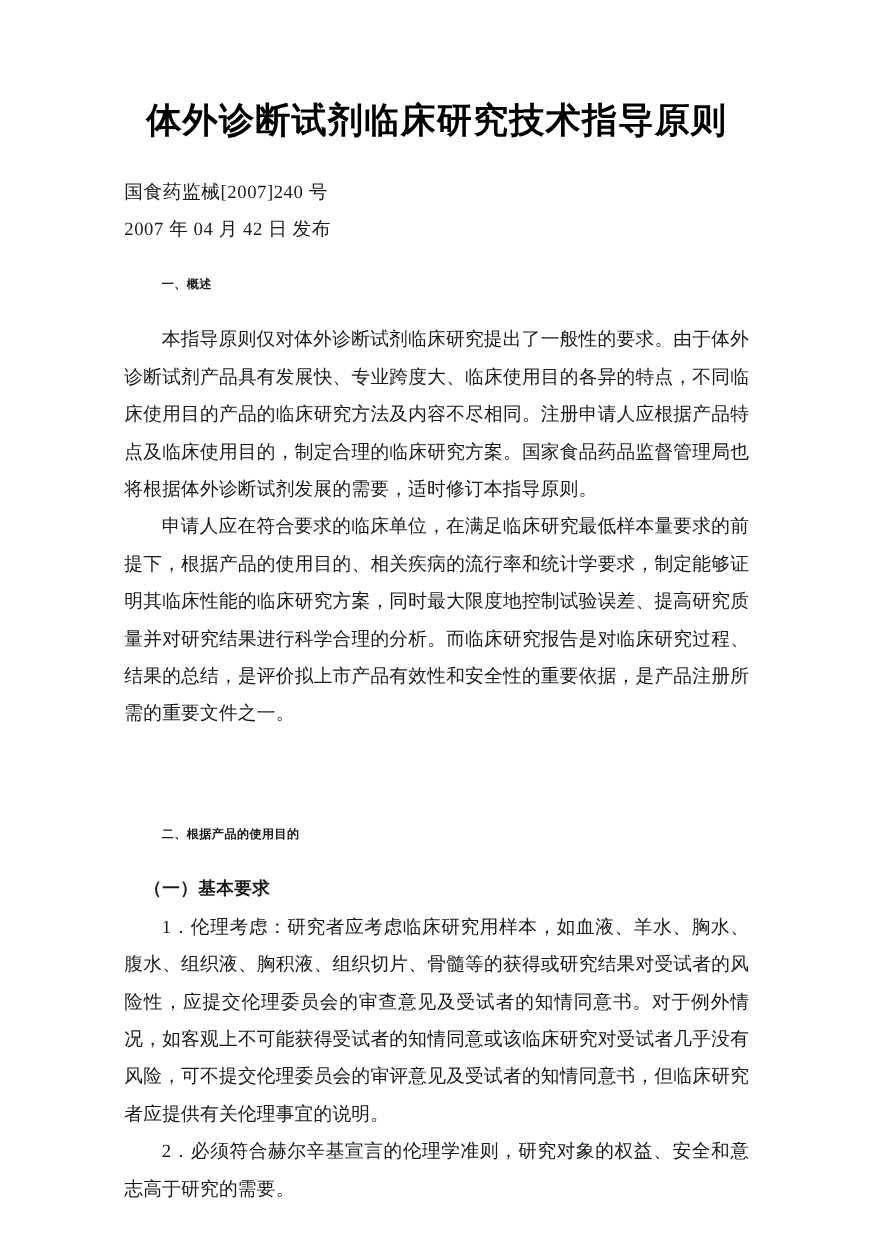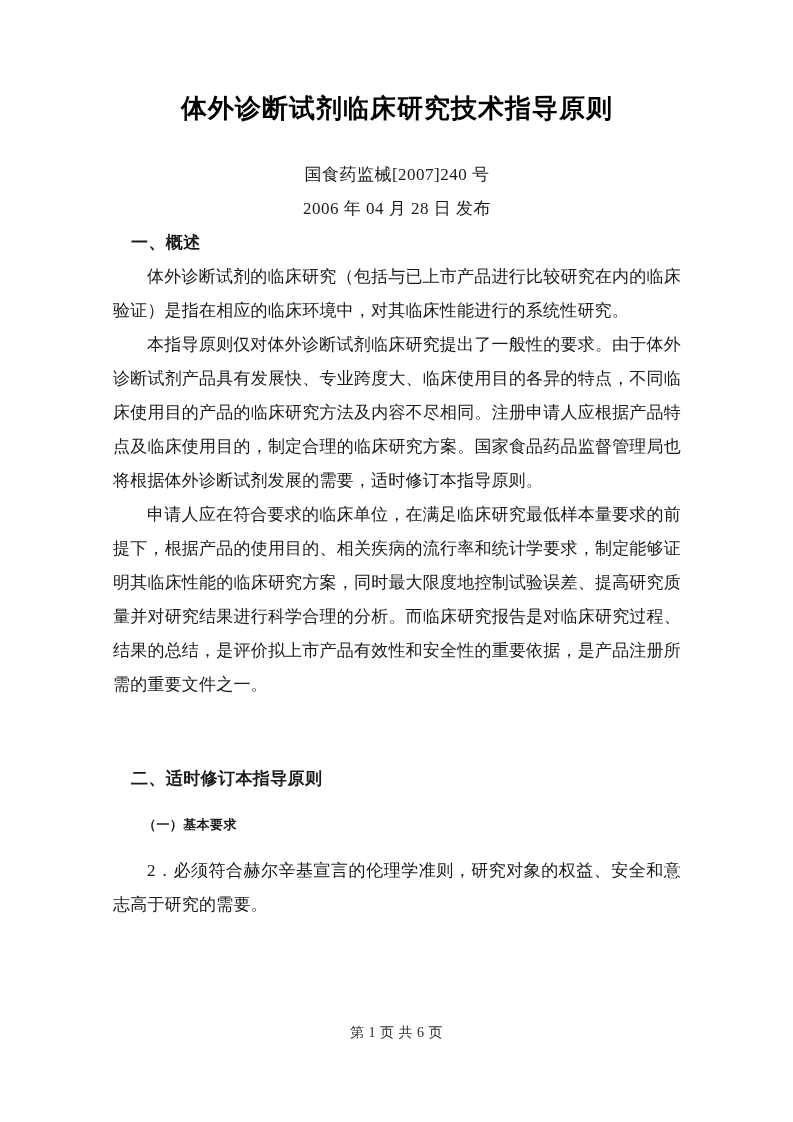--- a/index.html
+++ b/index.html
@@ -20,48 +20,47 @@
   .content {
     position: absolute;
     left: 113px;
     top: 0;
     width: 568px;
   }
   .doc-title {
     margin: 0;
     padding-top: 92px;
     text-align: center;
-    font-size: 26px;
+    font-size: 32px;
     font-weight: bold;
     letter-spacing: 1px;
     line-height: 34px;
     font-family: Liberation Serif, serif;
     color: #000000;
   }
   .meta-block {
     margin-top: 32px;
-    text-align: center;
     font-family: Liberation Serif, serif;
   }
   .meta-line {
     font-size: 17px;
     line-height: 34px;
     letter-spacing: 0.5px;
   }
   .section-heading {
-    font-size: 17px;
+    font-size: 11px;
     line-height: 34px;
-    margin: 0;
+    margin: 16px;
     text-indent: 18px;
     letter-spacing: 0.4px;
   }
   .sub-heading {
-    font-size: 13px;
+    font-size: 16px;
     line-height: 34px;
-    margin: 12px;
+    margin: 0;
     text-indent: 18px;
     letter-spacing: 0.4px;
   }
   .para {
     font-size: 17px;
     line-height: 34px;
     margin: 0;
     text-indent: 34px;
     text-align: justify;
     text-justify: inter-ideograph;
@@ -86,38 +85,37 @@
 <body>
 
 <div class="page">
 
   <div class="content">
 
     <h1 class="doc-title">体外诊断试剂临床研究技术指导原则</h1>
 
     <div class="meta-block">
       <div class="meta-line">国食药监械[2007]240 号</div>
-      <div class="meta-line">2006 年 04 月 28 日  发布</div>
+      <div class="meta-line">2007 年 04 月 42 日  发布</div>
     </div>
 
     <h2 class="section-heading">一、概述</h2>
 
-    <p class="para">体外诊断试剂的临床研究（包括与已上市产品进行比较研究在内的临床验证）是指在相应的临床环境中，对其临床性能进行的系统性研究。</p>
 
     <p class="para">本指导原则仅对体外诊断试剂临床研究提出了一般性的要求。由于体外诊断试剂产品具有发展快、专业跨度大、临床使用目的各异的特点，不同临床使用目的产品的临床研究方法及内容不尽相同。注册申请人应根据产品特点及临床使用目的，制定合理的临床研究方案。国家食品药品监督管理局也将根据体外诊断试剂发展的需要，适时修订本指导原则。</p>
 
     <p class="para">申请人应在符合要求的临床单位，在满足临床研究最低样本量要求的前提下，根据产品的使用目的、相关疾病的流行率和统计学要求，制定能够证明其临床性能的临床研究方案，同时最大限度地控制试验误差、提高研究质量并对研究结果进行科学合理的分析。而临床研究报告是对临床研究过程、结果的总结，是评价拟上市产品有效性和安全性的重要依据，是产品注册所需的重要文件之一。</p>
 
 
     <div class="section-gap"></div>
 
-    <h2 class="section-heading">二、适时修订本指导原则</h2>
+    <h2 class="section-heading">二、根据产品的使用目的</h2>
 
     <h3 class="sub-heading">（一）基本要求</h3>
 
+    <p class="para">1．伦理考虑：研究者应考虑临床研究用样本，如血液、羊水、胸水、腹水、组织液、胸积液、组织切片、骨髓等的获得或研究结果对受试者的风险性，应提交伦理委员会的审查意见及受试者的知情同意书。对于例外情况，如客观上不可能获得受试者的知情同意或该临床研究对受试者几乎没有风险，可不提交伦理委员会的审评意见及受试者的知情同意书，但临床研究者应提供有关伦理事宜的说明。</p>
 
     <p class="para">2．必须符合赫尔辛基宣言的伦理学准则，研究对象的权益、安全和意志高于研究的需要。</p>
 
   </div>
 
-  <div class="footer">第 1 页  共 6 页</div>
 
 </div>
 
 </body></html>

